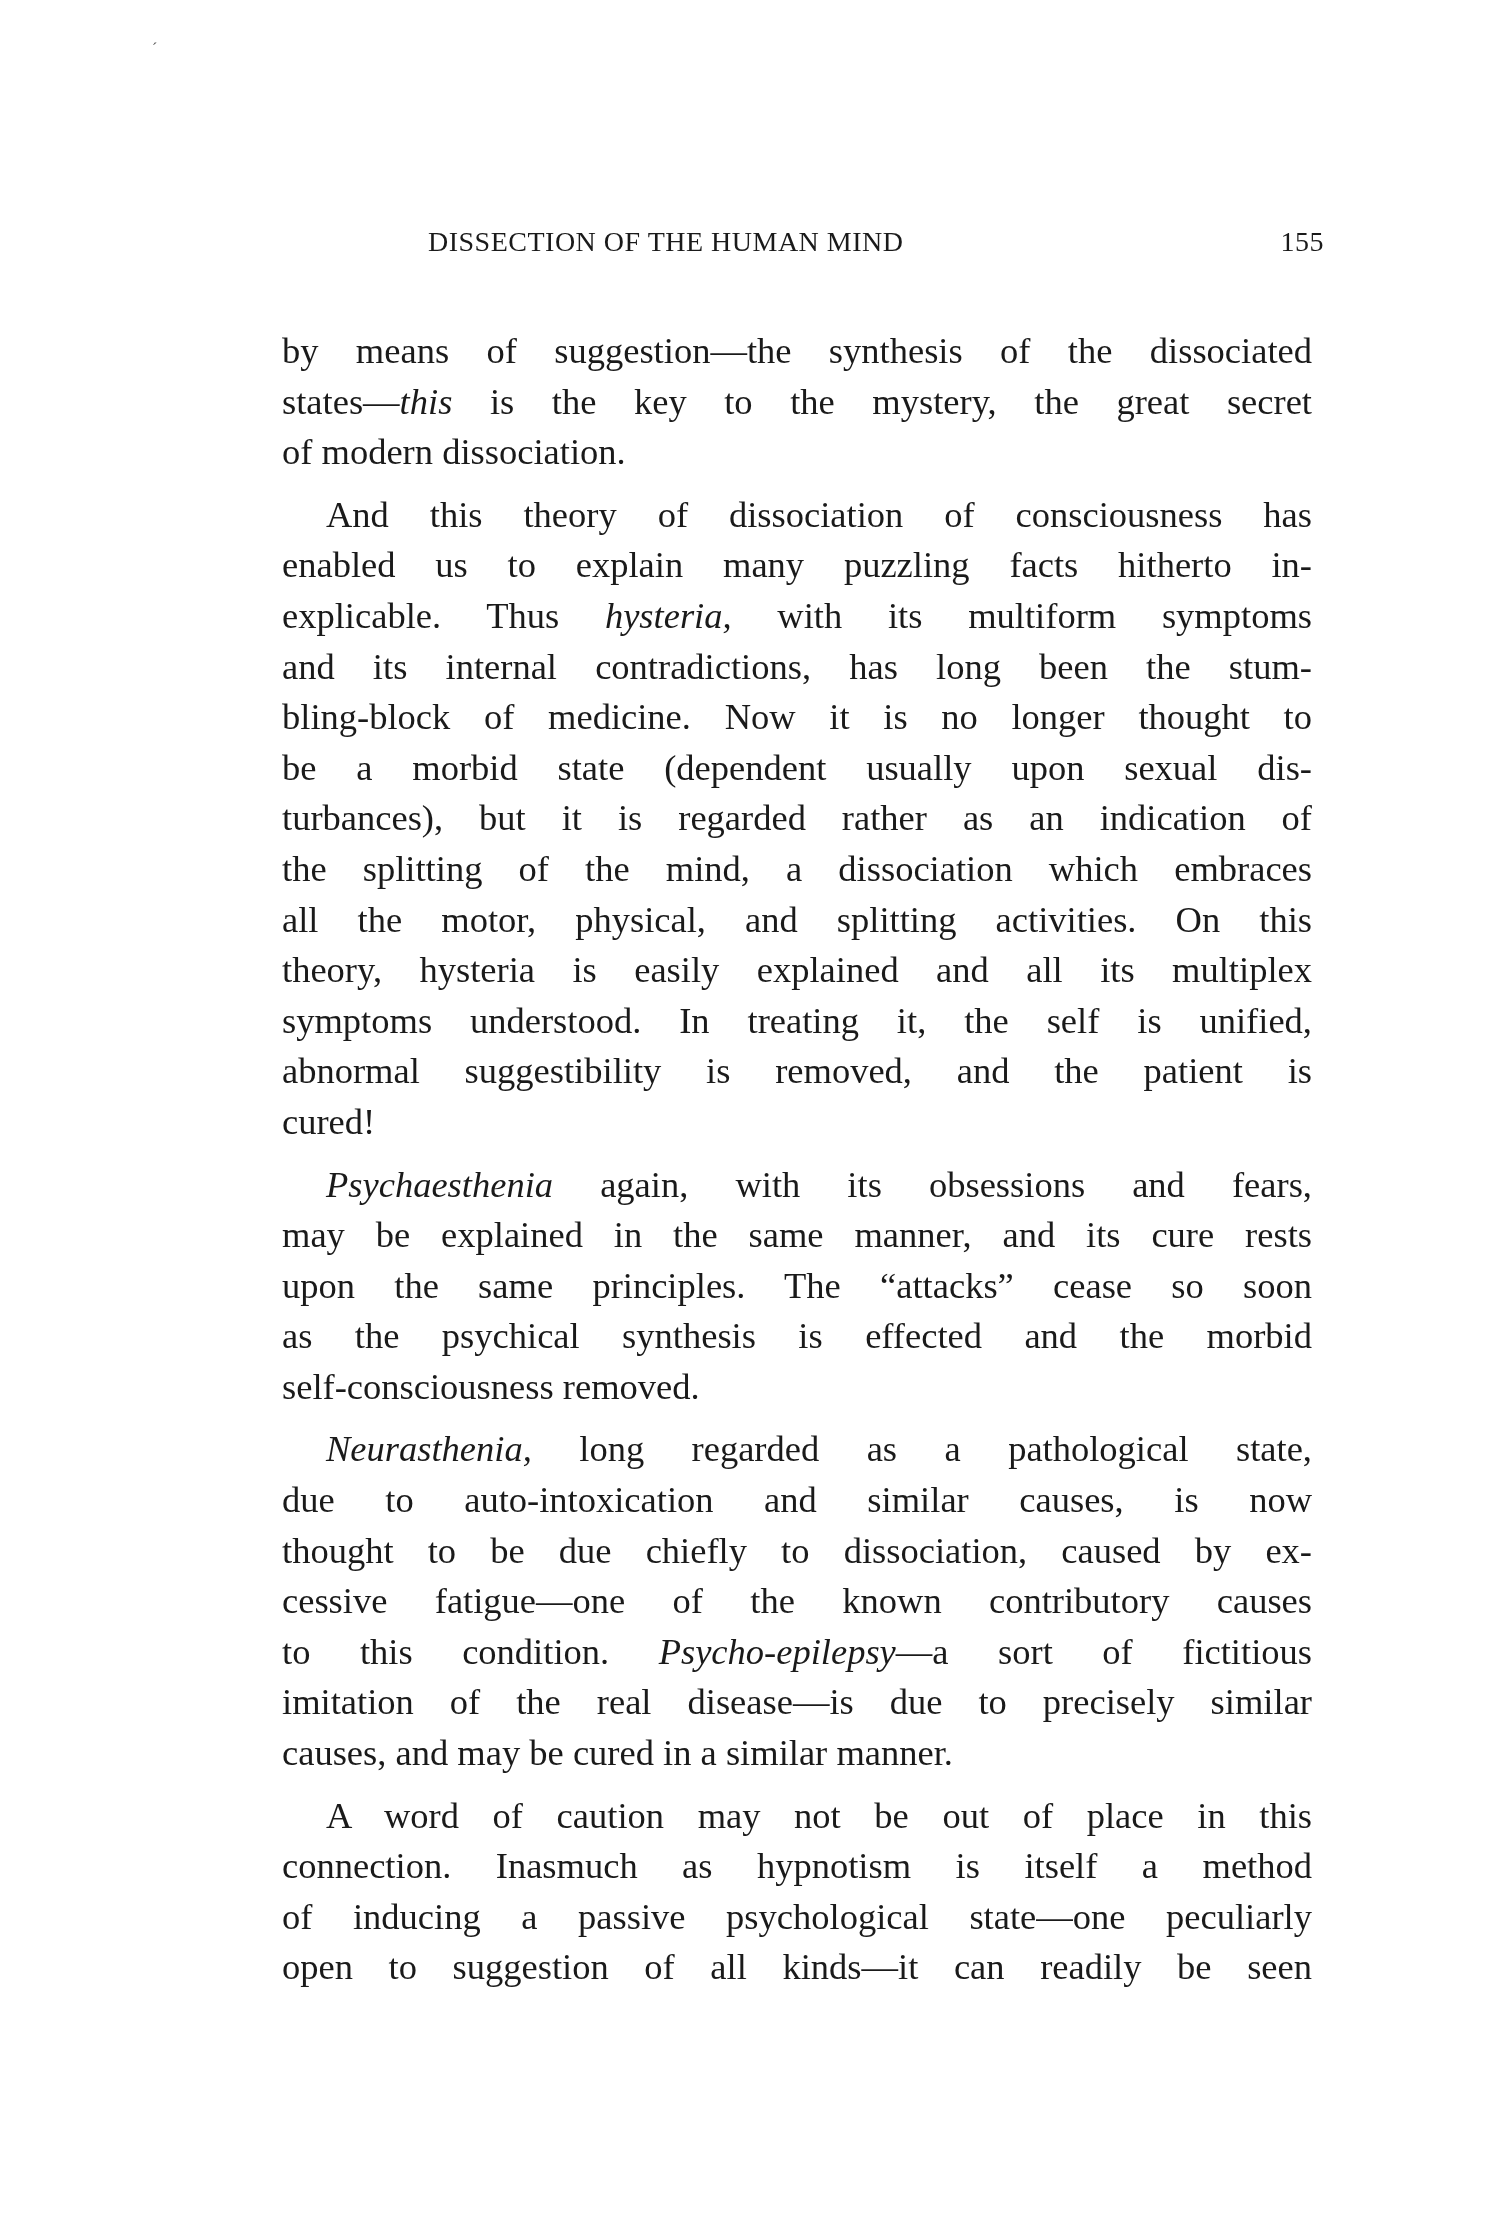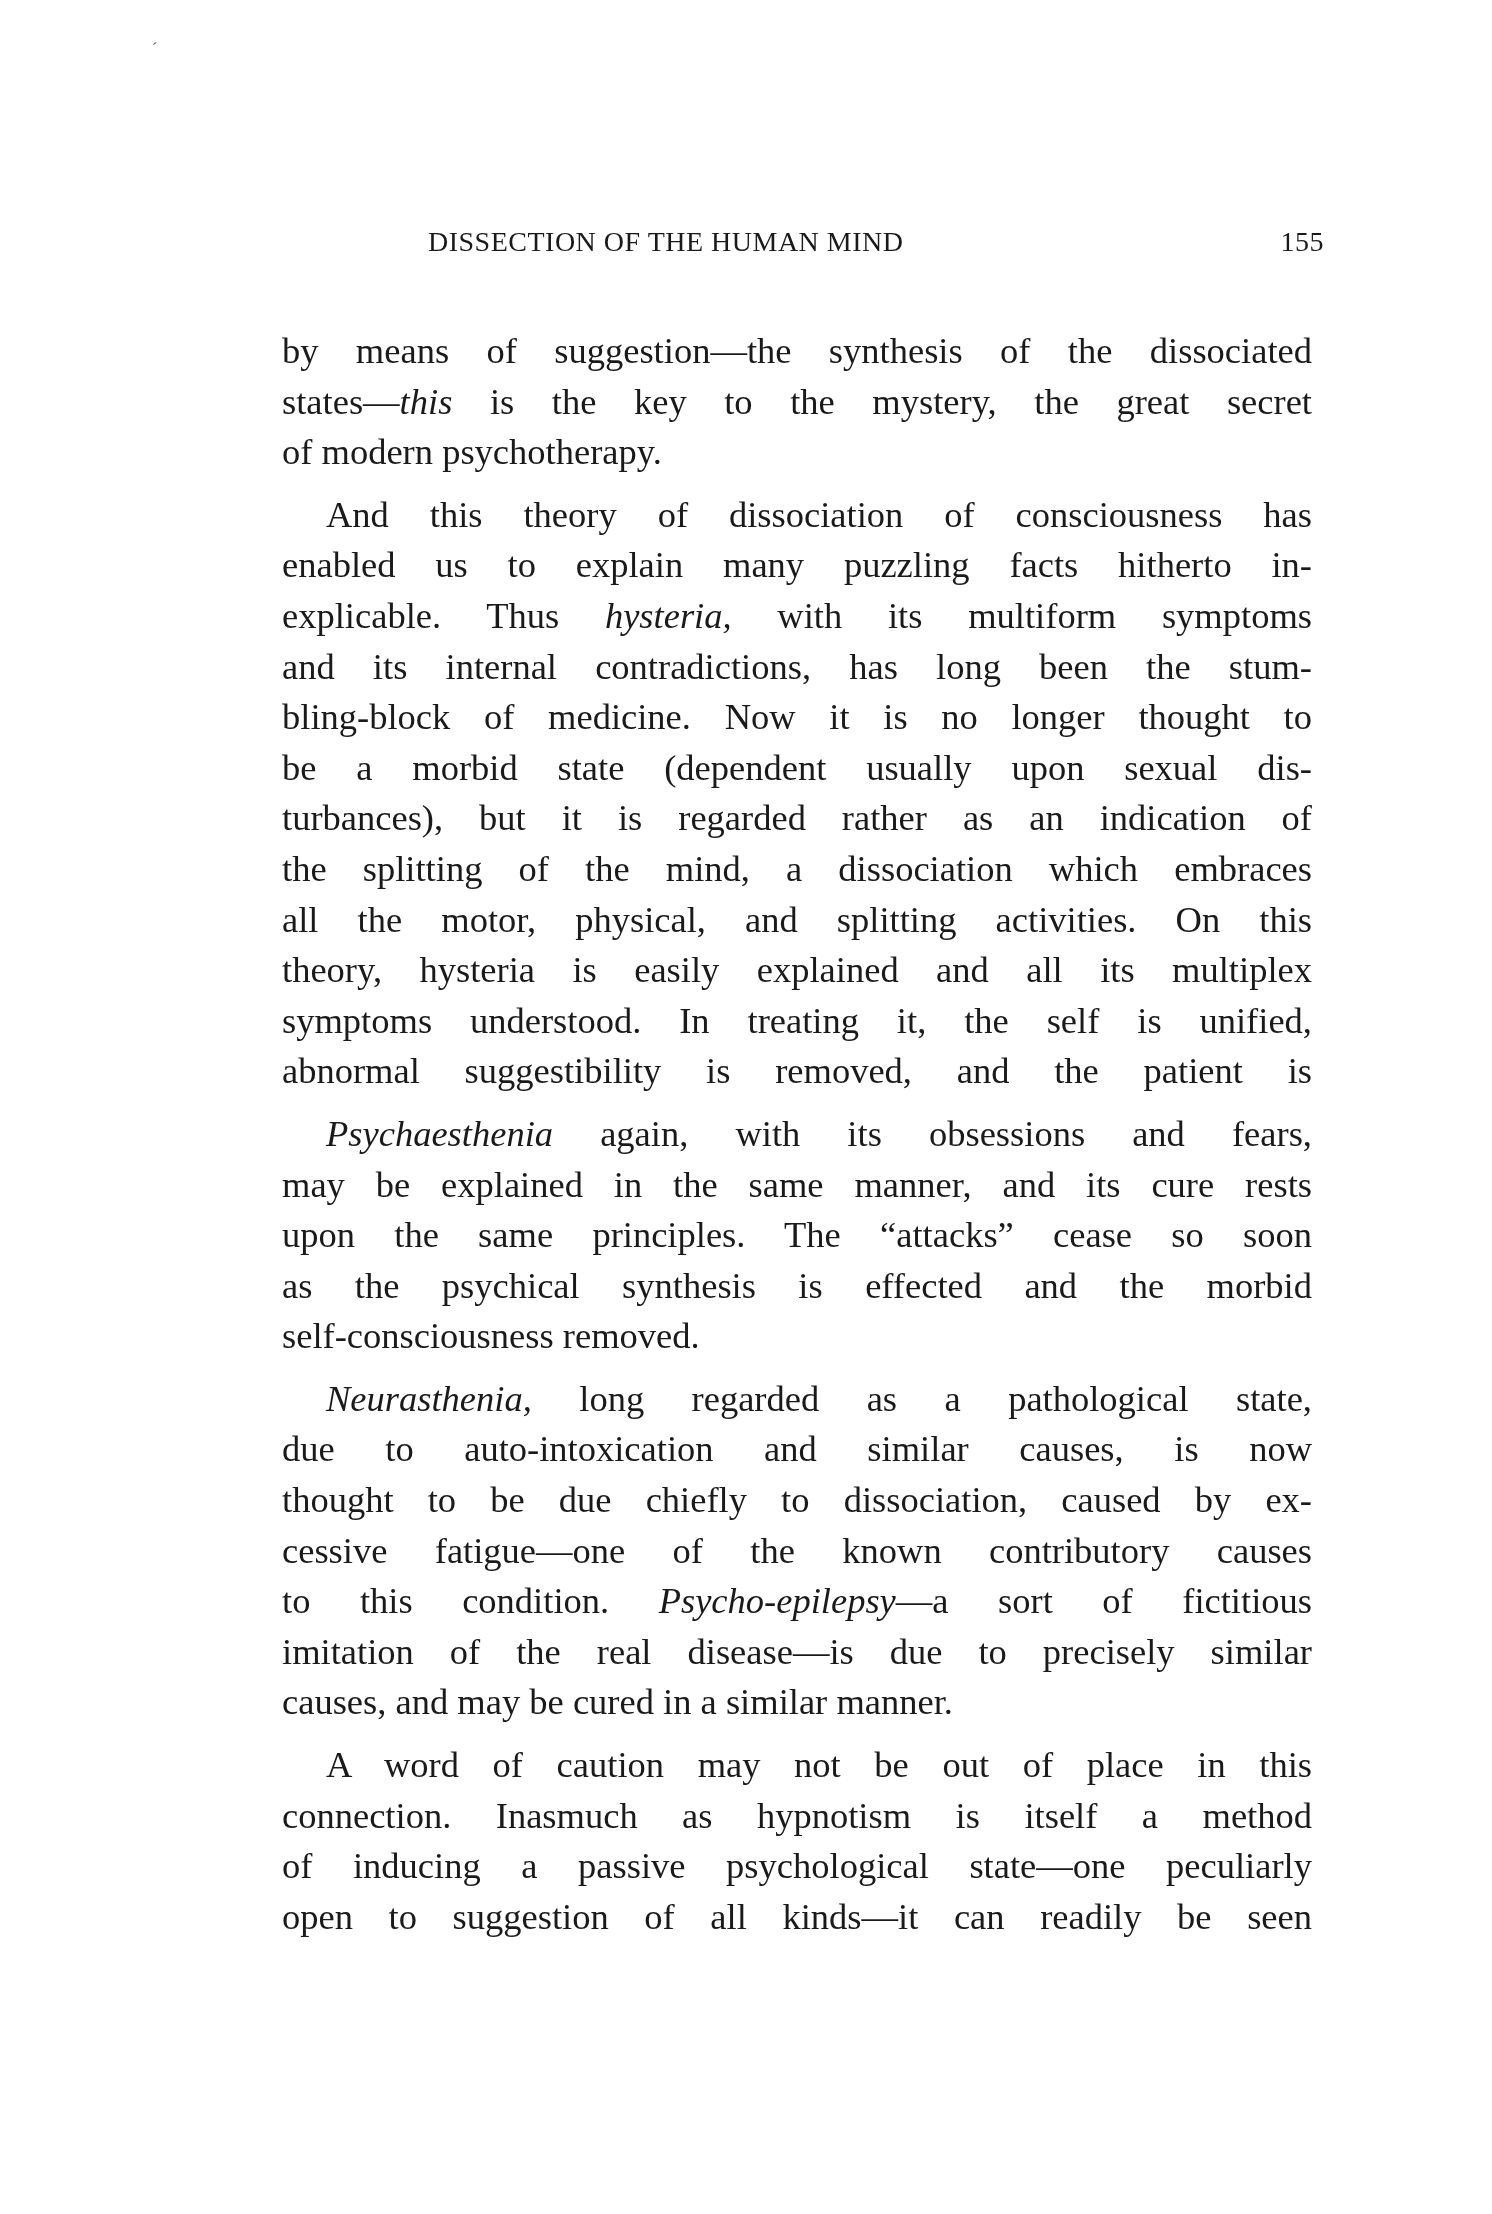--- a/index.html
+++ b/index.html
@@ -27,35 +27,36 @@
 
 <div class="header">
   <span class="title">DISSECTION OF THE HUMAN MIND</span>
   <span class="page-num">155</span>
 </div>
 
 <div class="body-text" id="body-text">
     <div class="para">
       <span class="line"><span>by means of suggestion—the synthesis of the dissociated</span></span>
       <span class="line"><span>states—</span><em>this</em><span> is the key to the mystery, the great secret</span></span>
-      <span class="line last"><span>of modern psychotherapy.</span></span>
+      <span class="line last"><span>of modern dissociation.</span></span>
     </div>
     <div class="para indent">
       <span class="line"><span>And this theory of dissociation of consciousness has</span></span>
       <span class="line"><span>enabled us to explain many puzzling facts hitherto in-</span></span>
       <span class="line"><span>explicable.  Thus </span><em>hysteria,</em><span> with its multiform symptoms</span></span>
       <span class="line"><span>and its internal contradictions, has long been the stum-</span></span>
       <span class="line"><span>bling-block of medicine.  Now it is no longer thought to</span></span>
       <span class="line"><span>be a morbid state (dependent usually upon sexual dis-</span></span>
       <span class="line"><span>turbances), but it is regarded rather as an indication of</span></span>
       <span class="line"><span>the splitting of the mind, a dissociation which embraces</span></span>
       <span class="line"><span>all the motor, physical, and splitting activities.  On this</span></span>
       <span class="line"><span>theory, hysteria is easily explained and all its multiplex</span></span>
       <span class="line"><span>symptoms understood.  In treating it, the self is unified,</span></span>
       <span class="line"><span>abnormal suggestibility is removed, and the patient is</span></span>
+      <span class="line last"><span>cured!</span></span>
     </div>
     <div class="para indent">
       <span class="line"><em>Psychaesthenia</em><span> again, with its obsessions and fears,</span></span>
       <span class="line"><span>may be explained in the same manner, and its cure rests</span></span>
       <span class="line"><span>upon the same principles.  The “attacks” cease so soon</span></span>
       <span class="line"><span>as the psychical synthesis is effected and the morbid</span></span>
       <span class="line last"><span>self-consciousness removed.</span></span>
     </div>
     <div class="para indent">
       <span class="line"><em>Neurasthenia,</em><span> long regarded as a pathological state,</span></span>

